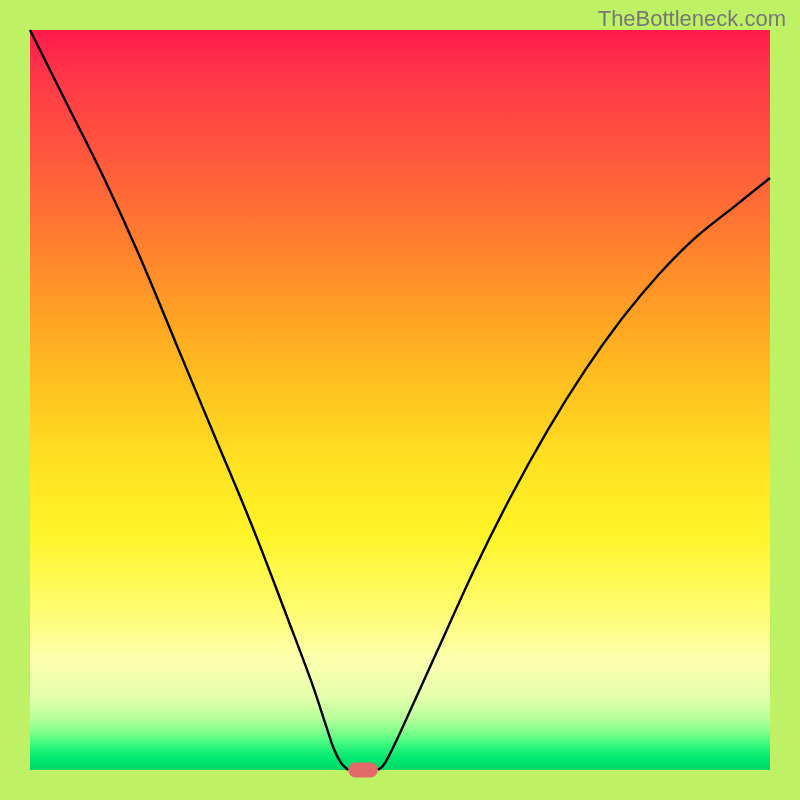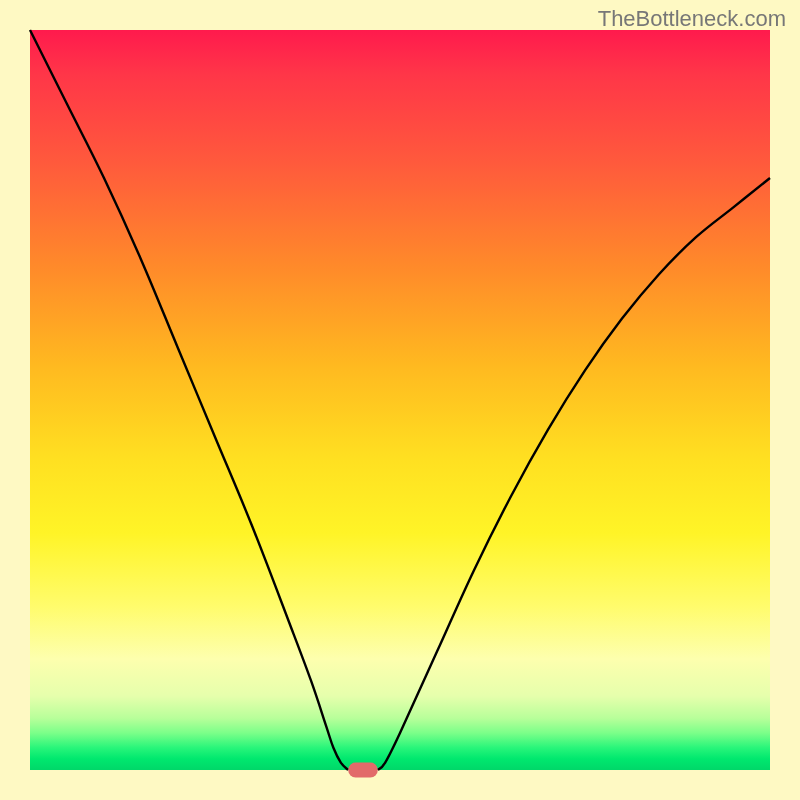--- a/index.html
+++ b/index.html
@@ -8,21 +8,21 @@
     width: 800px;
     height: 800px;
     background: #000;
     overflow: hidden;
     font-family: Arial, Helvetica, sans-serif;
   }
   .frame {
     position: relative;
     width: 800px;
     height: 800px;
-    background: #fef9c3;
+    background: #bef264;
   }
   .watermark {
     position: absolute;
     top: 6px;
     right: 14px;
     color: #777;
     font-size: 22px;
     font-weight: 500;
     z-index: 10;
     user-select: none;

